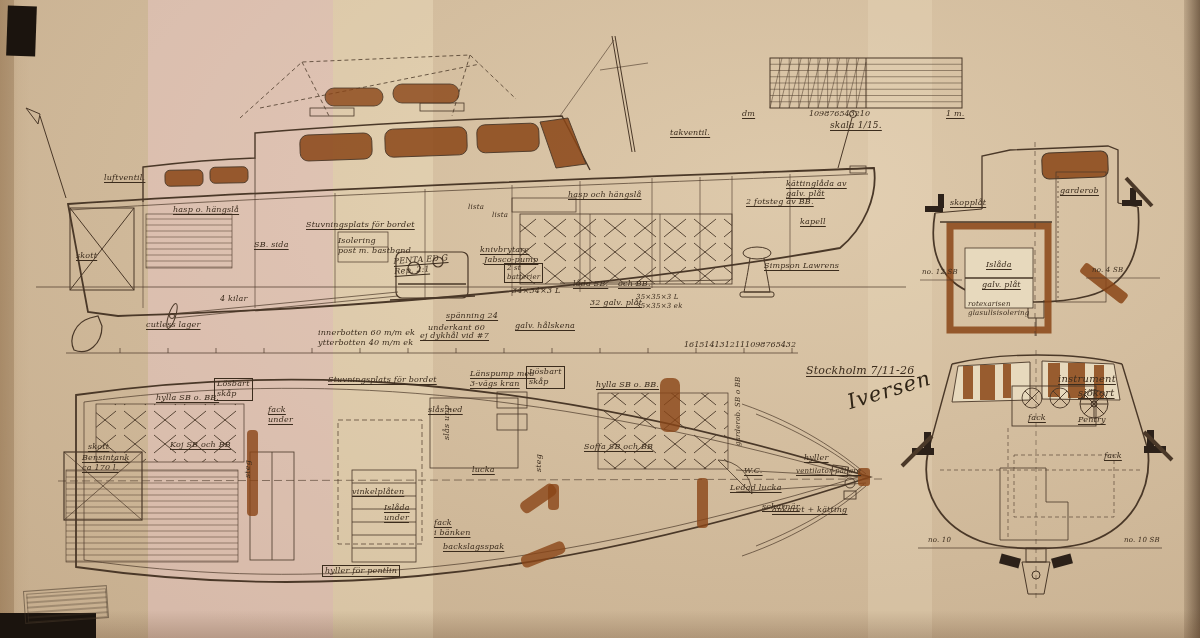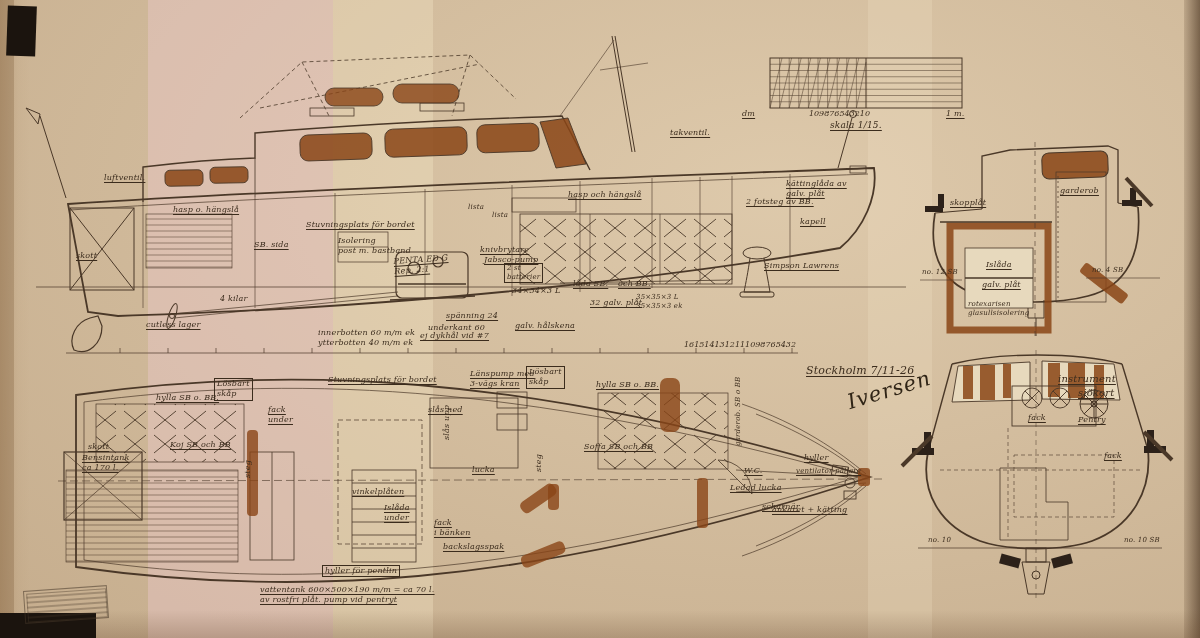--- a/index.html
+++ b/index.html
@@ -353,22 +353,20 @@
   <span class="lbl u" style="left:384px;top:503px">Islåda
 under</span>
   <span class="lbl u" style="left:744px;top:466px">W.C.</span>
   <span class="lbl u" style="left:730px;top:483px">Ledad lucka</span>
   <span class="lbl u" style="left:804px;top:453px">hyller</span>
   <span class="lbl u" style="left:796px;top:467px;font-size:7px">ventilator-pållare</span>
   <span class="lbl u" style="left:762px;top:502px">scharnär</span>
   <span class="lbl u" style="left:772px;top:505px">ankaret + kätting</span>
   <span class="lbl vert" style="left:734px;top:446px;font-size:7px">garderob. SB o BB</span>
   <span class="lbl boxed" style="left:322px;top:565px">hyller för pentlin</span>
-  <span class="lbl u" style="left:260px;top:585px">vattentank 600×500×190 m/m = ca 70 l.
-av rostfri plåt. pump vid pentryt</span>
   <span class="lbl u" style="left:806px;top:364px;font-size:11px">Stockholm 7/11-26</span>
   <span class="signature" style="left:846px;top:378px">Iversen</span>
 
   <span class="lbl u" style="left:950px;top:198px">skopplåt</span>
   <span class="lbl u" style="left:986px;top:260px">Islåda</span>
   <span class="lbl u" style="left:982px;top:280px">galv. plåt</span>
   <span class="lbl" style="left:968px;top:300px;font-size:7px">rotexarisen
 glasullsisolering</span>
   <span class="lbl u" style="left:1060px;top:186px">garderob</span>
   <span class="lbl" style="left:922px;top:268px;font-size:7px">no. 12 SB</span>

